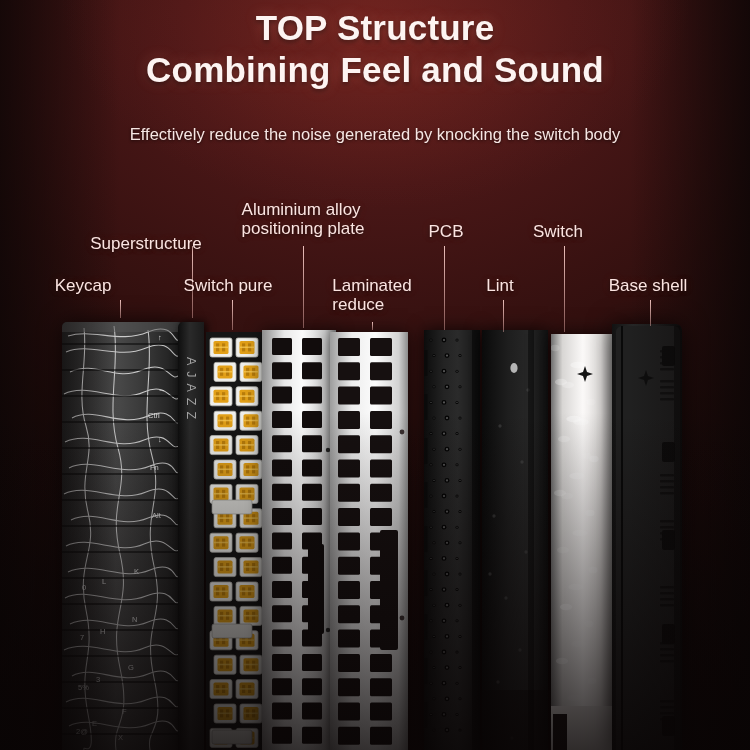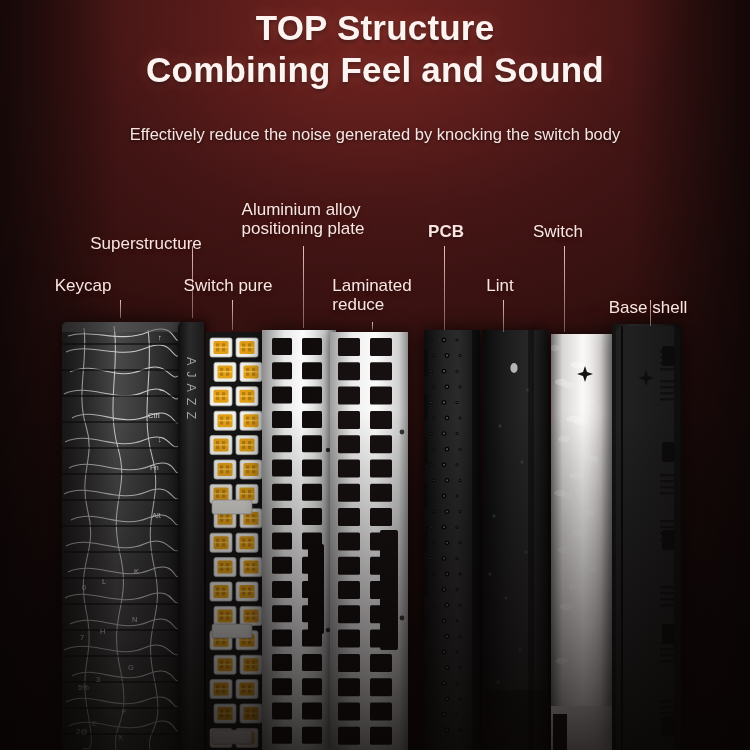--- a/index.html
+++ b/index.html
@@ -762,23 +762,23 @@
       <div class="lbl" style="left: 146px; top: 234px;">Superstructure</div>
       <div class="leader" style="left: 192px; top: 246px; height: 72px;"></div>
       <div class="lbl" style="left: 228px; top: 276px;">Switch pure</div>
       <div class="leader" style="left: 232px; top: 300px; height: 30px;"></div>
       <div class="lbl" style="left: 303px; top: 200px;">Aluminium alloy
 positioning plate</div>
       <div class="leader" style="left: 303px; top: 246px; height: 82px;"></div>
       <div class="lbl" style="left: 372px; top: 276px;">Laminated
 reduce</div>
       <div class="leader" style="left: 372px; top: 322px; height: 8px;"></div>
-      <div class="lbl" style="left: 446px; top: 222px; font-weight: bold;">PCB</div>
+      <div class="lbl" style="left: 446px; top: 222px;">PCB</div>
       <div class="leader" style="left: 444px; top: 246px; height: 84px;"></div>
       <div class="lbl" style="left: 500px; top: 276px;">Lint</div>
       <div class="leader" style="left: 503px; top: 300px; height: 32px;"></div>
       <div class="lbl" style="left: 558px; top: 222px;">Switch</div>
       <div class="leader" style="left: 564px; top: 246px; height: 86px;"></div>
-      <div class="lbl" style="left: 648px; top: 276px; margin-top: 22px;">Base shell</div>
+      <div class="lbl" style="left: 648px; top: 276px;">Base shell</div>
       <div class="leader" style="left: 650px; top: 300px; height: 26px;"></div>
     </div>
 
 </div>
 
 </body></html>

